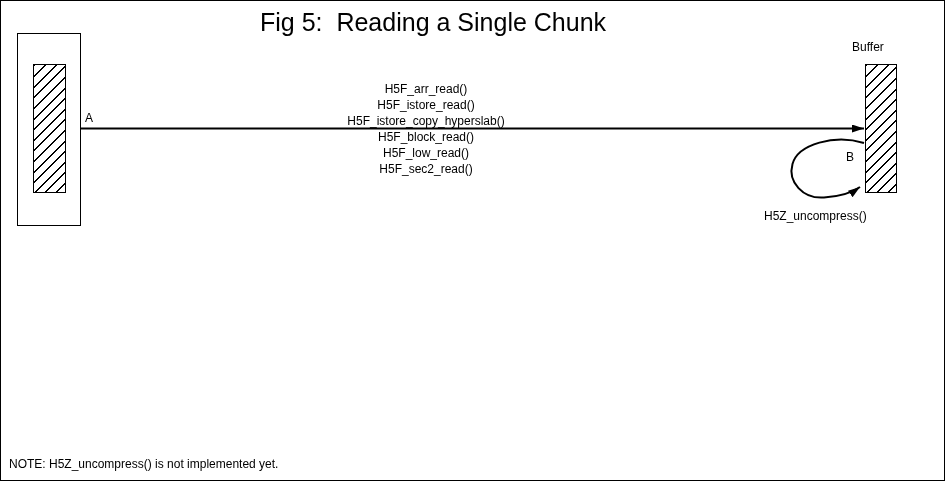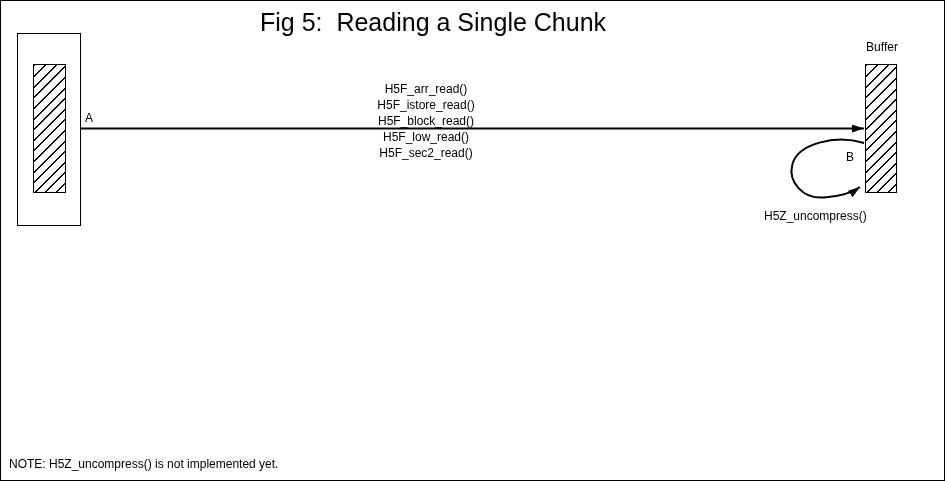--- a/index.html
+++ b/index.html
@@ -40,21 +40,21 @@
     background: repeating-linear-gradient(
       135deg,
       #000 0px, #000 1.4px,
       #fff 1.4px, #fff 7.5px
     );
   }
   .file-chunk {
     left: 32px; top: 63px; width: 33px; height: 129px;
   }
   .buffer-label {
-    left: 851px; top: 39px; width: 60px; text-align: center;
+    left: 851px; top: 39px; width: 60px; text-align: left;
   }
   .buffer-rect {
     left: 864px; top: 63px; width: 32px; height: 129px;
   }
   .a-label { left: 84px; top: 110px; }
   .b-label { left: 845px; top: 149px; }
   .fn-stack {
     left: 325px; top: 80px; width: 200px;
     text-align: center; font-size: 12px; line-height: 16px;
   }
@@ -92,20 +92,21 @@
     <line x1="80" y1="127.5" x2="863" y2="127.5" stroke="#000" stroke-width="2" marker-end="url(#arrowhead)"></line>
 
     <path d="M 863 142 C 834 133, 797 143, 791.5 163 C 786.5 181, 802 198, 823 196.5 C 839 195.5, 852 191, 859 186" fill="none" stroke="#000" stroke-width="2" marker-end="url(#arrowhead)"></path>
   </svg>
 
   <div class="abs small a-label">A</div>
 
   <div class="abs fn-stack">
     <span>H5F_arr_read()</span>
     <span>H5F_istore_read()</span>
+    <span>H5F_istore_copy_hyperslab()</span>
     <span>H5F_block_read()</span>
     <span>H5F_low_read()</span>
     <span>H5F_sec2_read()</span>
   </div>
 
   <div class="abs small b-label">B</div>
   <div class="abs small h5z-label">H5Z_uncompress()</div>
 
   <div class="abs small note">NOTE: H5Z_uncompress() is not implemented yet.</div>
 

